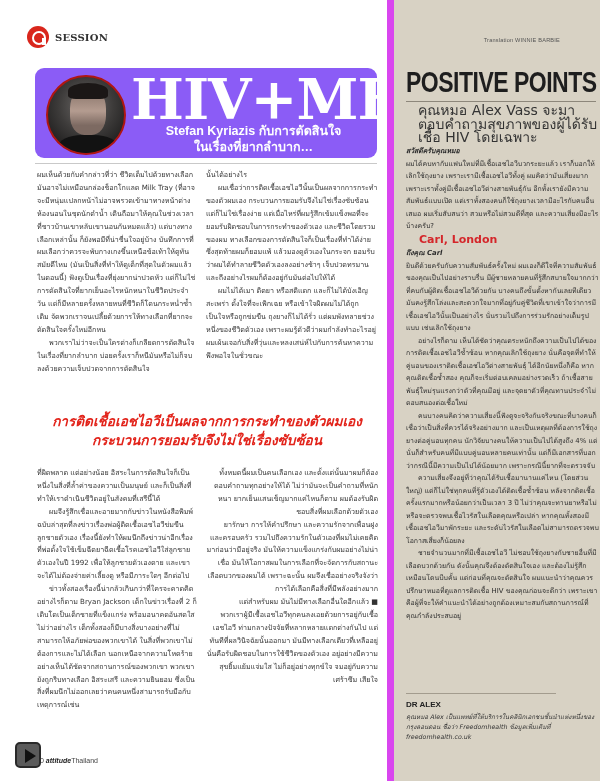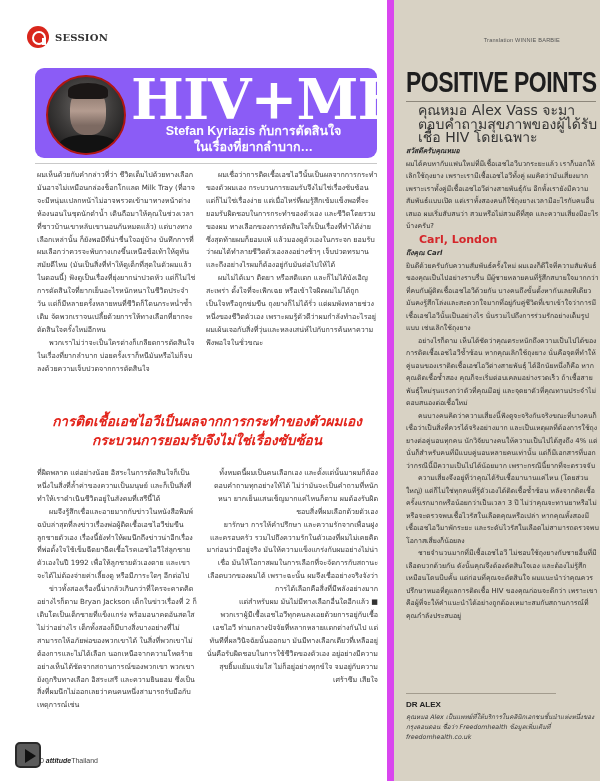--- a/index.html
+++ b/index.html
@@ -81,20 +81,21 @@
   </div>
 </div>
 
 <div class="rule"></div>
 
 <div class="col col-1a">
   <p class="noindent">ผมเห็นด้วยกับคำกล่าวที่ว่า ชีวิตเต็มไปด้วยทางเลือก มันอาจไม่เหมือนกล่องช็อกโกแลต Milk Tray (ที่อาจจะมีหนุ่มแปลกหน้าไม่อาจพรวดเข้ามาทางหน้าต่างห้องนอนในชุดนักดำน้ำ เดินถือมาให้คุณในช่วงเวลาที่ชาวบ้านเขาหลับเขานอนกันหมดแล้ว) แต่บางทางเลือกเหล่านั้น ก็ยังพอมีที่น่าชื่นใจอยู่บ้าง บันทึกการที่ผมเลือกว่าควรจะพับกางเกงขึ้นเหนือข้อเท้าให้ดูทันสมัยดีไหม (มันเป็นสิ่งที่ทำให้ดูเด็กที่สุดในตัวผมแล้วในตอนนี้) ฟังดูเป็นเรื่องที่ยุ่งยากน่าปวดหัว แต่ก็ไม่ใช่การตัดสินใจที่ยากเย็นอะไรหนักหนาในชีวิตประจำวัน แต่ก็มีหลายครั้งหลายหนที่ชีวิตก็โดนกระหน่ำซ้ำเติม จัดพวกเราจนเปลี้ยด้วยการให้ทางเลือกที่ยากจะตัดสินใจครั้งใหม่อีกหน</p>
   <p>พวกเราไม่ว่าจะเป็นใครต่างก็เกลียดการตัดสินใจในเรื่องที่ยากลำบาก บ่อยครั้งเราก็หนีมันหรือไม่ก็จบลงด้วยความเจ็บปวดจากการตัดสินใจ</p>
 </div>
 <div class="col col-2a">
+  <p class="noindent">นั้นได้อย่างไร</p>
   <p>ผมเชื่อว่าการติดเชื้อเอชไอวีนั้นเป็นผลจากการกระทำของตัวผมเอง กระบวนการยอมรับจึงไม่ใช่เรื่องซับซ้อน แต่ก็ไม่ใช่เรื่องง่าย แต่เมื่อไหร่ที่ผมรู้สึกเข้มแข็งพอที่จะยอมรับผิดชอบในการกระทำของตัวเอง และชีวิตโดยรวมของผม ทางเลือกของการตัดสินใจก็เป็นเรื่องที่ทำได้ง่าย ซึ่งสุดท้ายผมก็ยอมแพ้ แล้วมองดูตัวเองในกระจก ยอมรับว่าผมได้ทำลายชีวิตตัวเองลงอย่างช้าๆ เจ็บปวดทรมาน และถึงอย่างไรผมก็ต้องอยู่กับมันต่อไปให้ได้</p>
   <p>ผมไม่ได้เมา ติดยา หรือสติแตก และก็ไม่ได้บังเอิญสะเพร่า ตั้งใจที่จะเพิกเฉย หรือเข้าใจผิดผมไม่ได้ถูกเป็นใจหรือถูกข่มขืน ถุงยางก็ไม่ได้รั่ว แต่ผมพังทลายช่วงหนึ่งของชีวิตตัวเอง เพราะผมรู้ตัวดีว่าผมกำลังทำอะไรอยู่ ผมเผ้นเจอกับสิ่งที่วุ่นและหลงเสน่ห์ไปกับการค้นหาความพึงพอใจในชั่วขณะ</p>
 </div>
 
 <div class="pullquote">
   <div>การติดเชื้อเอชไอวีเป็นผลจากการกระทำของตัวผมเอง</div>
   <div>กระบวนการยอมรับจึงไม่ใช่เรื่องซับซ้อน</div>
 </div>
 
 <div class="col col-1b">

